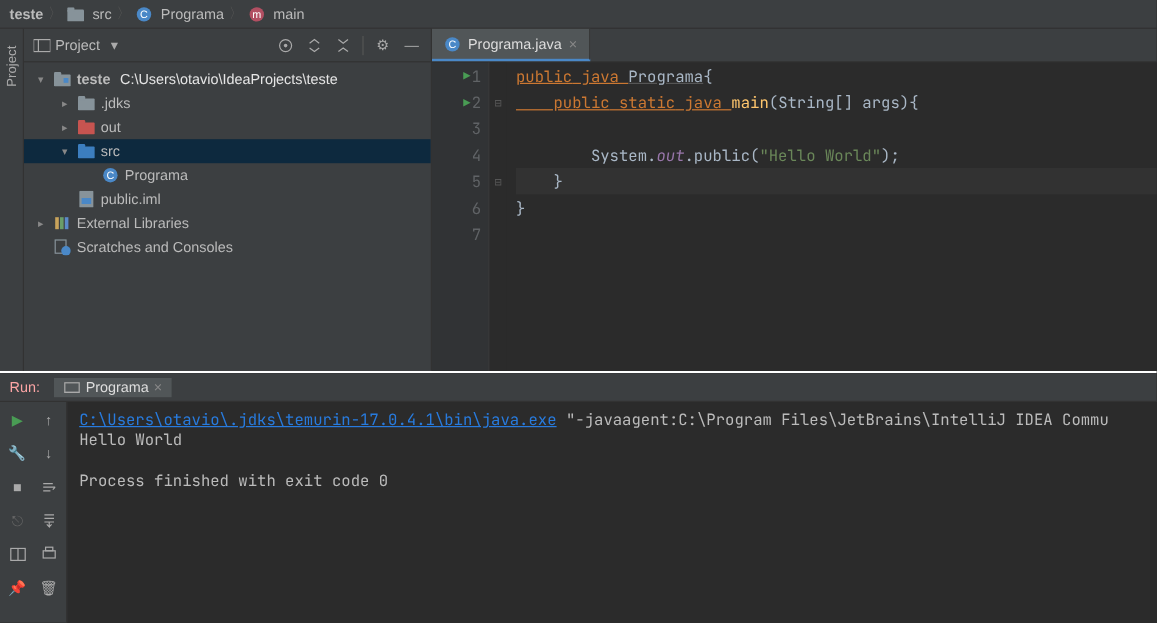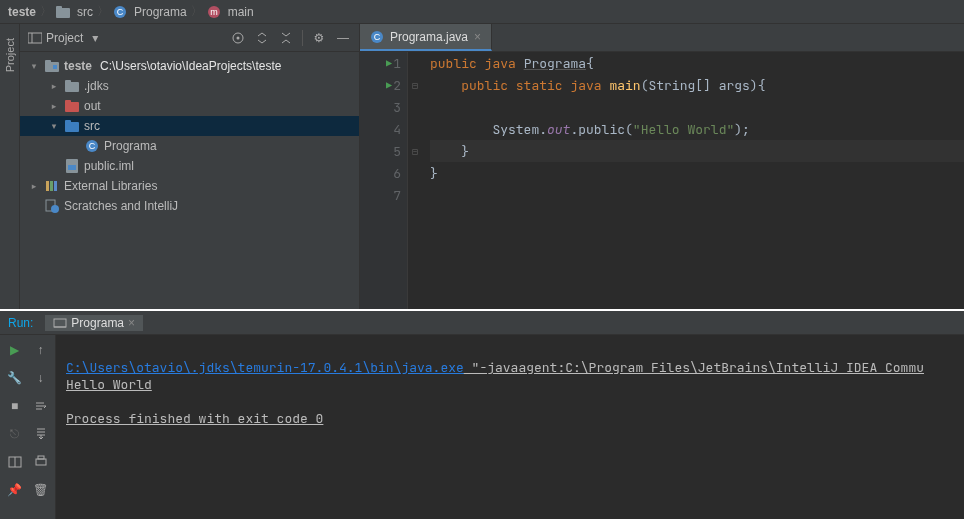--- a/index.html
+++ b/index.html
@@ -136,42 +136,42 @@
   font-size:10px;
 }
 .fold-col {
   width: 14px;
   background: #2b2b2b;
 }
 .fold-mark { height:22px; display:flex; align-items:center; justify-content:center; color:#555; font-size:10px;}
 .code-col { flex:1; padding-left: 8px;}
 .code-line { height:22px; display:flex; align-items:center; white-space:pre;}
 .code-line.current { background: #323232;}
-.kw { color:#cc7832; }
+.kw { color:#cc7832;text-decoration:underline; }
 .str { color:#6a8759; }
 .fn { color:#ffc66d; }
 .field { color:#9876aa; font-style:italic;}
 .plain { color:#a9b7c6; }
 .cls { color:#a9b7c6; text-decoration: underline; text-decoration-color:#555;}
 .run-panel {
   flex: 1;
   display: flex;
   flex-direction: column;
   background: #2b2b2b;
 }
 .run-header {
   height: 24px;
   background: #3c3f41;
   border-bottom: 1px solid #323232;
   display: flex;
   align-items: center;
   padding: 0 8px;
   gap: 8px;
 }
-.run-header .lbl { color:#0ea5e9; margin-right:4px;}
+.run-header .lbl { color:#fca5a5; margin-right:4px;}
 .run-config {
   display:flex; align-items:center; gap:4px;
   background:#515658;
   padding:1px 8px;
   border-radius:0;
   color:#ddd;
 }
 .run-config .close { color:#888; cursor:pointer;}
 .run-body { flex:1; display:flex;}
 .run-toolbar {
@@ -183,24 +183,23 @@
   padding: 4px 0;
 }
 .run-toolbar-row { display:flex; gap:4px; justify-content:center; margin-bottom:6px;}
 .tool-btn { width:22px; height:22px; display:flex; align-items:center; justify-content:center; color:#aaa; cursor:pointer; font-size:12px;}
 .tool-btn.green { color:#499c54;}
 .console {
   flex:1;
   font-family: "JetBrains Mono", Consolas, monospace;
   font-size: 13px;
   color:#bbbbbb;
-  padding: 24px 10px;
+  padding: 6px 10px;
   overflow:hidden;
   white-space: pre;
-  text-decoration: underline;
 }
 .console .link { color:#287bde; text-decoration:underline; cursor:pointer;}
 svg { display:block; }
 </style>
 </head>
 <body>
 
 <div class="breadcrumbs">
   <span><b>teste</b></span>
   <span class="sep">〉</span>
@@ -343,21 +342,21 @@
         <span>External Libraries</span>
       </div>
       <div class="tree-row">
         <span class="arrow"></span>
         <span class="ficon">
             <svg width="14" height="14">
               <rect x="1" y="1" width="9" height="11" fill="none" stroke="#87939a"></rect>
               <circle cx="10" cy="10" r="4" fill="#4a88c7"></circle>
             </svg>
           </span>
-        <span>Scratches and IntelliJ</span>
+        <span>Scratches and Consoles</span>
       </div>
     </div>
   </div>
 
   <div class="editor-area">
     <div class="tabs-bar">
       <div class="tab active">
         <span class="ficon">
             <svg width="14" height="14">
               <circle cx="7" cy="7" r="6" fill="#4a88c7"></circle>

